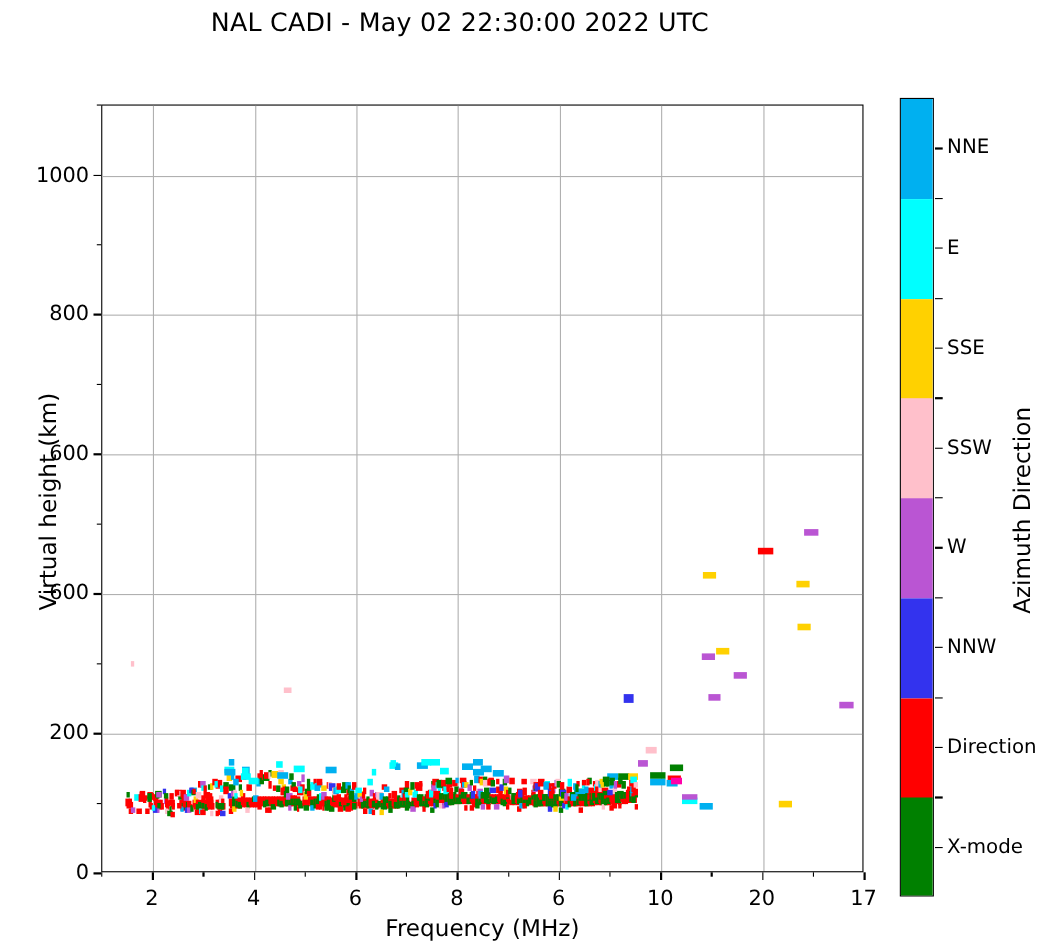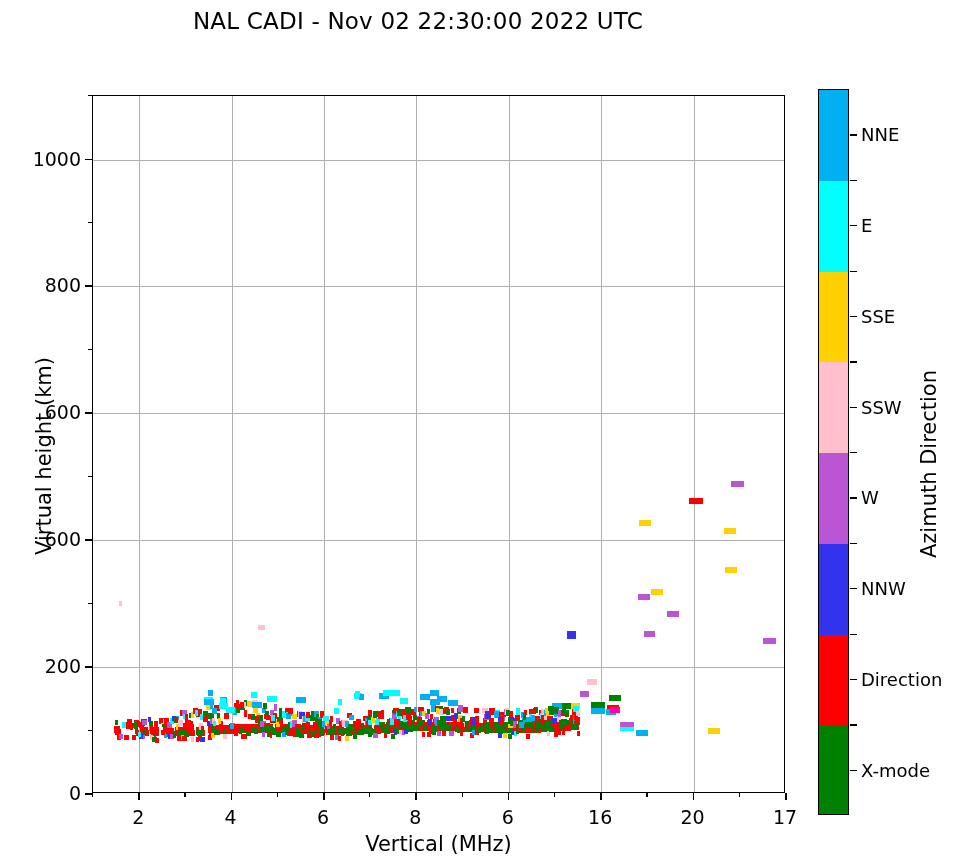--- a/index.html
+++ b/index.html
@@ -42,21 +42,21 @@
   .cseg{position:absolute;left:0;right:0;}
   .ctick{position:absolute;left:850px;width:7px;height:1.4px;background:#000;}
   .clbl{position:absolute;left:861px;font-size:18px;white-space:nowrap;
         transform:translateY(-50%);}
   #cbtitle{position:absolute;left:789px;top:452px;width:280px;text-align:center;
            font-size:21px;transform:rotate(-90deg);transform-origin:center;}
 </style>
 </head>
 <body>
 
-<div id="title">NAL CADI - Nov 02 22:30:00 2022 UTC</div>
+<div id="title">NAL CADI - May 02 22:30:00 2022 UTC</div>
 
 <div id="plot">
   <div id="grid">
       <div class="gl v" style="left: 46.2px;"></div>
       <div class="gl v" style="left: 138.6px;"></div>
       <div class="gl v" style="left: 231px;"></div>
       <div class="gl v" style="left: 323.4px;"></div>
       <div class="gl v" style="left: 415.8px;"></div>
       <div class="gl v" style="left: 508.2px;"></div>
       <div class="gl v" style="left: 600.6px;"></div>
@@ -1011,36 +1011,36 @@
     <div class="xtl" style="left: 138.2px; top: 806px;">2</div>
     <div class="tick xmaj" style="left: 230.6px; top: 793px;"></div>
     <div class="xtl" style="left: 230.6px; top: 806px;">4</div>
     <div class="tick xmaj" style="left: 323px; top: 793px;"></div>
     <div class="xtl" style="left: 323px; top: 806px;">6</div>
     <div class="tick xmaj" style="left: 415.4px; top: 793px;"></div>
     <div class="xtl" style="left: 415.4px; top: 806px;">8</div>
     <div class="tick xmaj" style="left: 507.8px; top: 793px;"></div>
     <div class="xtl" style="left: 507.8px; top: 806px;">6</div>
     <div class="tick xmaj" style="left: 600.2px; top: 793px;"></div>
-    <div class="xtl" style="left: 600.2px; top: 806px;">16</div>
+    <div class="xtl" style="left: 600.2px; top: 806px;">10</div>
     <div class="tick xmaj" style="left: 692.6px; top: 793px;"></div>
     <div class="xtl" style="left: 692.6px; top: 806px;">20</div>
     <div class="tick xmaj" style="left: 785px; top: 793px;"></div>
     <div class="xtl" style="left: 785px; top: 806px;">17</div>
     <div class="tick xmin" style="left: 92px; top: 793px;"></div>
     <div class="tick xmin" style="left: 184.4px; top: 793px;"></div>
     <div class="tick xmin" style="left: 276.8px; top: 793px;"></div>
     <div class="tick xmin" style="left: 369.2px; top: 793px;"></div>
     <div class="tick xmin" style="left: 461.6px; top: 793px;"></div>
     <div class="tick xmin" style="left: 554px; top: 793px;"></div>
     <div class="tick xmin" style="left: 646.4px; top: 793px;"></div>
     <div class="tick xmin" style="left: 738.8px; top: 793px;"></div>
   </div>
 
-<div id="xlabel">Vertical (MHz)</div>
+<div id="xlabel">Frequency (MHz)</div>
 <div id="ylabel">Virtual height (km)</div>
 
 <div id="cbar">
     <div class="cseg" style="top: 0px; height: 91.35px; background: rgb(0, 176, 240);"></div>
     <div class="cseg" style="top: 90.75px; height: 91.35px; background: rgb(0, 255, 255);"></div>
     <div class="cseg" style="top: 181.5px; height: 91.35px; background: rgb(255, 209, 0);"></div>
     <div class="cseg" style="top: 272.25px; height: 91.35px; background: rgb(255, 192, 203);"></div>
     <div class="cseg" style="top: 363px; height: 91.35px; background: rgb(186, 85, 211);"></div>
     <div class="cseg" style="top: 453.75px; height: 91.35px; background: rgb(51, 51, 238);"></div>
     <div class="cseg" style="top: 544.5px; height: 91.35px; background: rgb(255, 0, 0);"></div>

